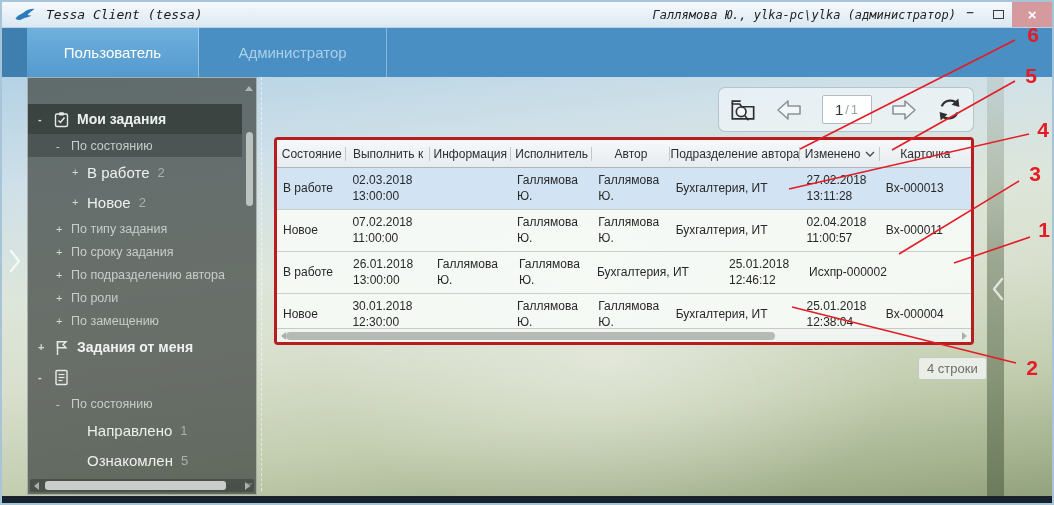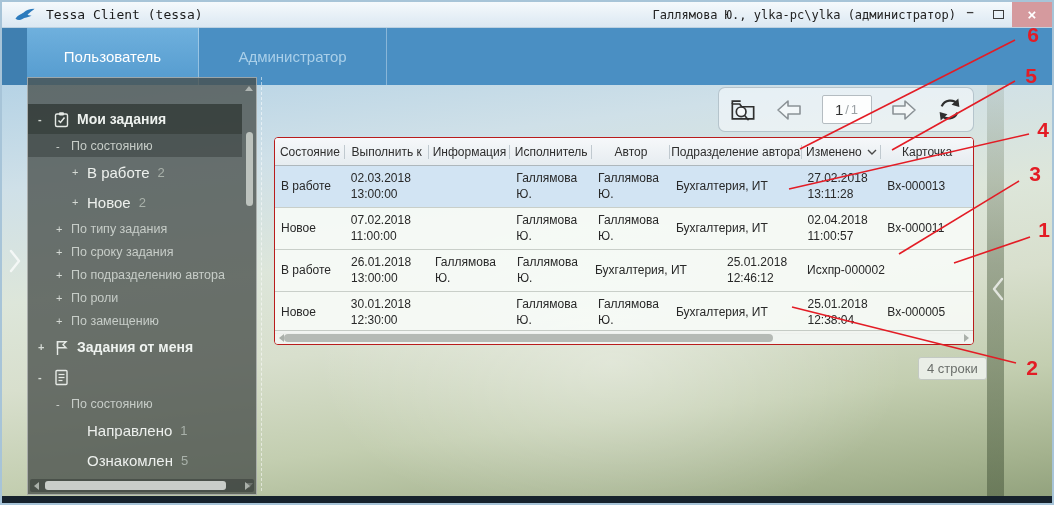--- a/index.html
+++ b/index.html
@@ -13,32 +13,32 @@
   }
   .photo-bg::after{ content:''; position:absolute; inset:0;
     background:radial-gradient(ellipse 420px 240px at 58% 72%, rgba(255,255,255,0.38), rgba(255,255,255,0) 70%);
   }
   .right-band{ position:absolute; left:985px; top:75px; width:17px; bottom:7px;
     background:linear-gradient(180deg, rgba(95,110,85,0.12), rgba(80,95,68,0.45) 45%, rgba(72,88,60,0.55));
   }
   
   .titlebar{ position:absolute; left:0; top:0; right:0; height:26px;
     background:linear-gradient(180deg,#f5f9fc,#dbe8f2); border-bottom:1px solid #bcd1e1;
-    display:flex; align-items:center; font-family:"DejaVu Sans Mono", monospace; }
+    display:flex; align-items:center; font-family:"DejaVu Sans Mono", monospace;font-style:italic; }
   .app-icon{ margin-left:12px; width:22px; height:18px; flex:0 0 auto; }
   .title-text{ margin-left:10px; font-size:13px; color:#1b1b1b; }
   .user-info{ margin-left:auto; font-size:12px; color:#222; }
   .winbtn{ height:100%; display:flex; align-items:center; justify-content:center;
     color:#3c3c3c; font-family:"Liberation Sans",sans-serif; }
   .btn-min{ width:28px; font-size:13px; font-weight:bold; padding-bottom:6px; }
   .btn-max{ width:28px; }
   .btn-max .sq{ width:11px; height:9px; border:1px solid #3c3c3c; background:transparent; }
   .btn-close{ width:40px; background:#d59a9e; color:#fff; font-size:15px; font-weight:bold; }
   
-  .tabbar{ position:absolute; left:0; top:26px; right:0; height:57px; background:#4a8fc3; }
+  .tabbar{ position:absolute; left:0; top:26px; right:0; height:49px; background:#4a8fc3; }
   .tabbar::before{ content:''; position:absolute; left:0; top:0; width:25px; height:100%;
     background:rgba(18,58,92,0.18); }
   .tab{ position:absolute; top:0; height:100%; display:flex; align-items:center; justify-content:center;
     font-size:15px; border-right:1px solid rgba(255,255,255,0.35); cursor:default; }
   .tab.active{ left:25px; width:172px; background:linear-gradient(180deg,#6fb0dd,#539ace); color:#ffffff; }
   .tab.inactive{ left:197px; width:188px; color:#a9cfe9; }
   
   .sidebar{ position:absolute; left:25px; top:75px; width:230px; height:418px;
     background:rgba(72,78,74,0.78); border:1px solid rgba(255,255,255,0.45); }
   .tree{ position:absolute; left:0; right:14px; top:0; bottom:16px; overflow:hidden; padding-top:26px; }
@@ -74,21 +74,21 @@
   .toolbar{ position:absolute; left:716px; top:85px; width:256px; height:45px;
     background:rgba(252,254,255,0.55); border:1px solid rgba(168,184,194,0.8); border-radius:7px;
     display:flex; align-items:center; padding:0 10px; }
   .tb-gap{ flex:1; }
   .pagebox{ width:50px; height:29px; background:rgba(255,255,255,0.88); border:1px solid #b4bcc1;
     border-radius:2px; display:flex; align-items:center; justify-content:center; }
   .page-cur{ font-size:15px; color:#333; }
   .page-rest{ font-size:13px; color:#9ba1a5; margin-left:2px; }
   
   .table-card{ position:absolute; left:272px; top:135px; width:700px; height:208px;
-    background:rgba(250,252,250,0.8); border:1px solid #b91c1c; border-radius:4px; overflow:hidden; }
+    background:rgba(250,252,250,0.8); border:3px solid #b91c1c; border-radius:4px; overflow:hidden; }
   .thead{ height:28px; display:flex; align-items:stretch;
     background:linear-gradient(180deg,#f6f8fa,#e6ecf0); border-bottom:1px solid #aeb7bc;
     font-size:12px; color:#2e2e2e; }
   .th{ display:flex; align-items:center; justify-content:center; position:relative; }
   .th::after{ content:''; position:absolute; right:0; top:7px; height:14px; width:1px; background:#c0c9cf; }
   .th:last-child::after{ display:none; }
   .th .sortchev{ margin-left:5px; }
   .tr{ height:42px; display:flex; align-items:stretch; font-size:12px; color:#282828;
     border-bottom:1px solid #c9cfc9; background:rgba(247,250,247,0.45); }
   .tr.selected{ background:#d2e4f3; }
@@ -345,21 +345,21 @@
           <div class="td c1">30.01.2018
 12:30:00</div>
           <div class="td c2"></div>
           <div class="td c3">Галлямова
 Ю.</div>
           <div class="td c4">Галлямова
 Ю.</div>
           <div class="td c5">Бухгалтерия, ИТ</div>
           <div class="td c6">25.01.2018
 12:38:04</div>
-          <div class="td c7">Вх-000005</div>
+          <div class="td c7">Вх-000004</div>
         </div>
       </div>
     <div class="tbl-hscroll">
       <div class="tri tri-left"></div>
       <div class="tbl-hthumb"></div>
       <div class="tri tri-right"></div>
     </div>
   </div>
 
   <div class="row-badge">4 строки</div>

